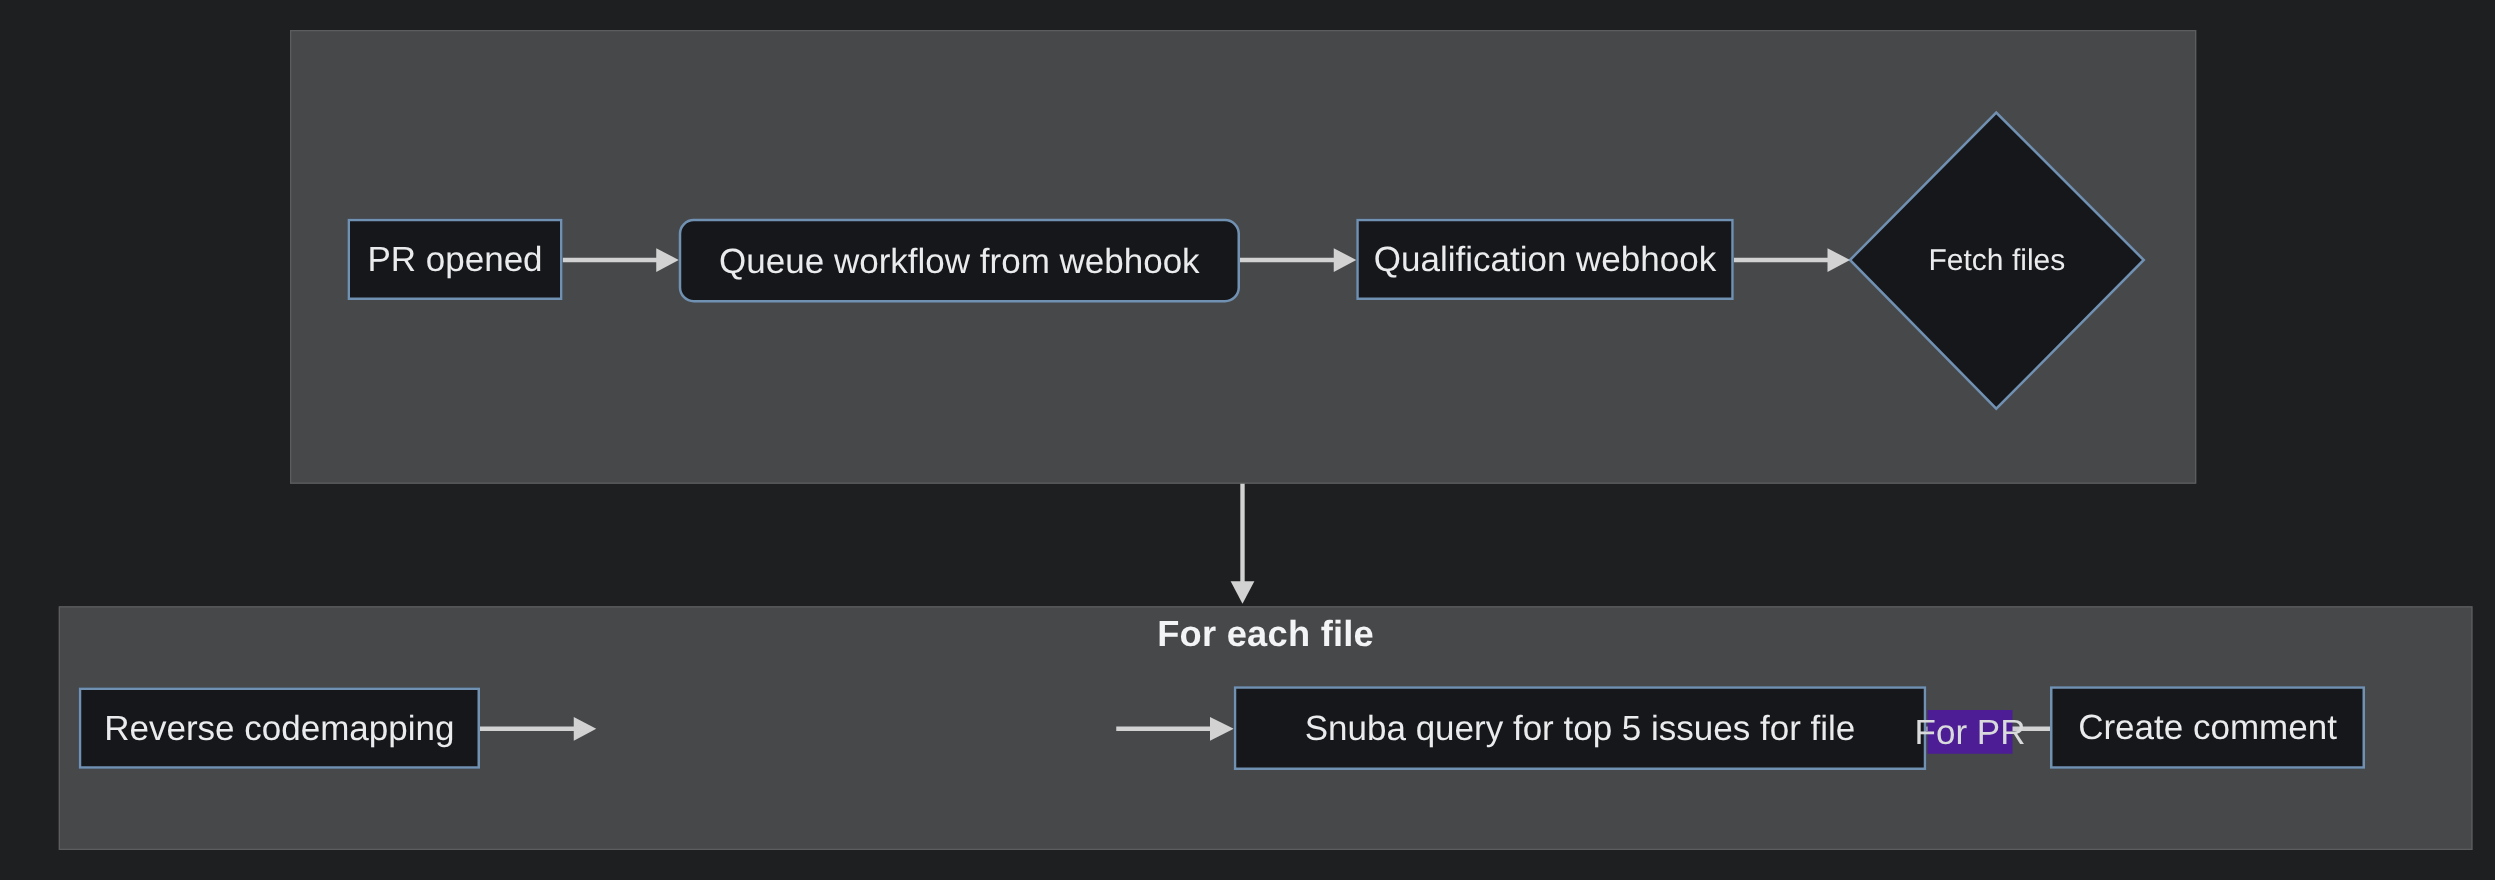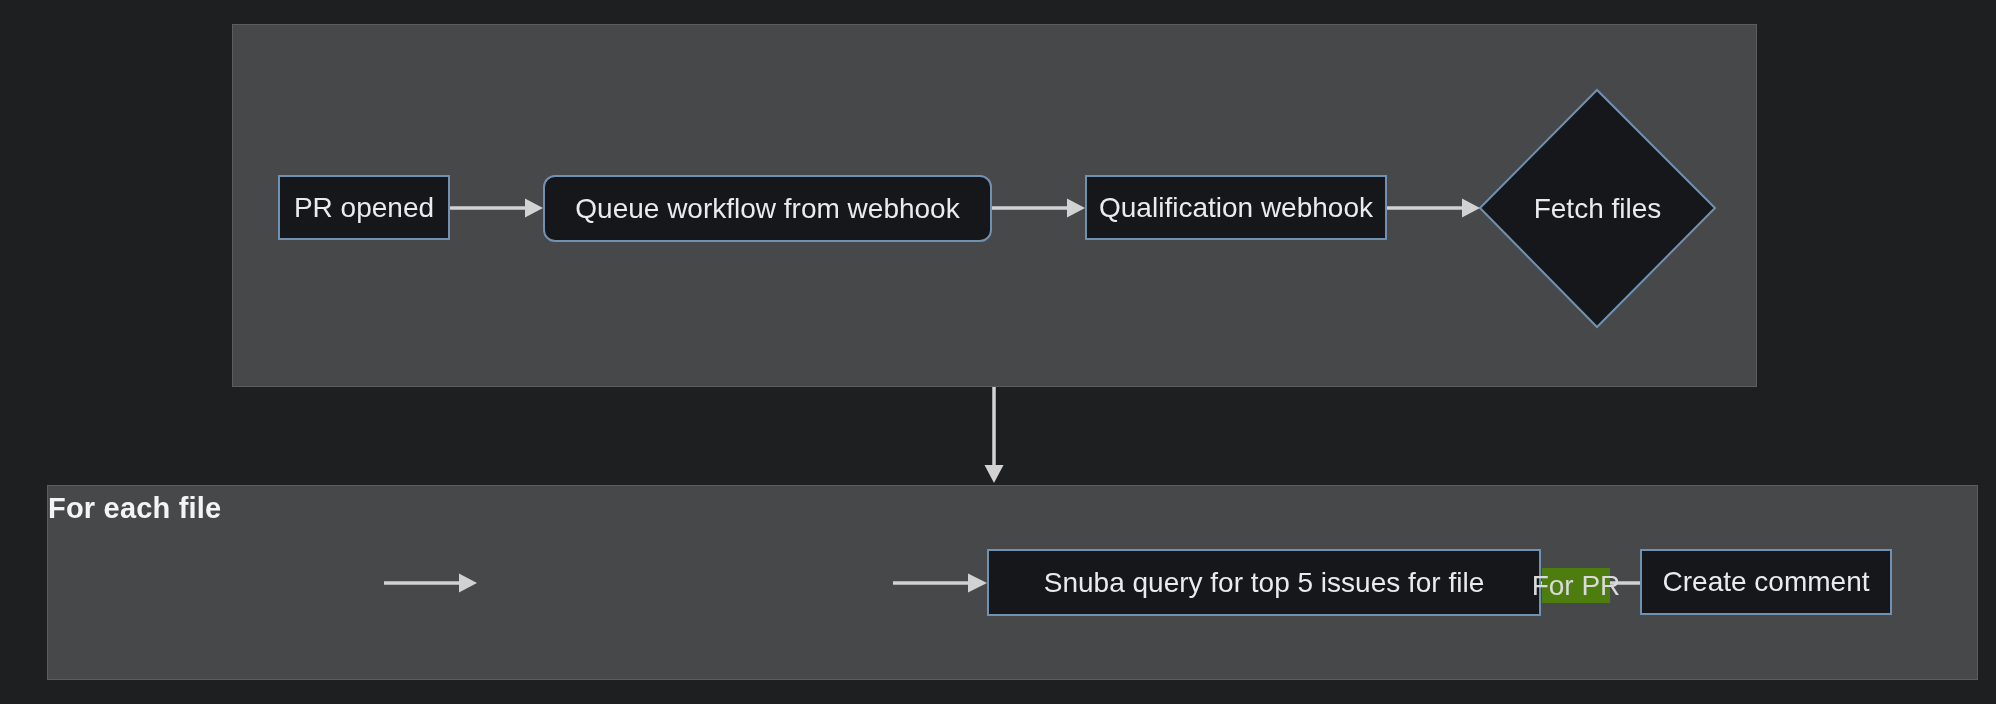--- a/index.html
+++ b/index.html
@@ -19,21 +19,21 @@
     position: absolute;
     background: #47484a;
     border: 1px solid #5c5d5f;
     box-sizing: border-box;
     z-index: 1;
   }
   .cluster-title {
     position: absolute;
     width: 100%;
     top: 6px;
-    text-align: left;
+    text-align: center;
     color: #f2f4f5;
     font-size: 29px;
     font-weight: 600;
     letter-spacing: 0.2px;
     z-index: 4;
   }
   svg.edges {
     position: absolute;
     left: 0; top: 0;
     width: 1996px;
@@ -56,29 +56,29 @@
   }
   .node.rounded { border-radius: 12px; }
   .diamond-label {
     position: absolute;
     left: 1480px; top: 90px;
     width: 235px; height: 237px;
     display: flex;
     align-items: center;
     justify-content: center;
     color: #e9ebec;
-    font-size: 28px;
+    font-size: 24px;
     white-space: nowrap;
     z-index: 3;
   }
   .edge-label {
     position: absolute;
     left: 1542px; top: 568px;
     width: 68px; height: 35px;
-    background: #4d7c0f;
+    background: #4c1d95;
     color: #d8dadb;
     font-size: 28px;
     display: flex;
     align-items: center;
     justify-content: center;
     white-space: nowrap;
     z-index: 4;
   }
 </style>
 </head>
@@ -133,20 +133,21 @@
   </svg>
 
   <div class="node" style="left:278px; top:175px; width:172px; height:65px;">PR opened</div>
 
   <div class="node rounded" style="left:543px; top:175px; width:449px; height:67px;">Queue workflow from webhook</div>
 
   <div class="node" style="left:1085px; top:175px; width:302px; height:65px;">Qualification webhook</div>
 
   <div class="diamond-label">Fetch files</div>
 
+  <div class="node" style="left:63px; top:550px; width:321px; height:65px;">Reverse codemapping</div>
 
 
   <div class="node" style="left:987px; top:549px; width:554px; height:67px;">Snuba query for top 5 issues for file</div>
 
   <div class="node" style="left:1640px; top:549px; width:252px; height:66px;">Create comment</div>
 
   <div class="edge-label">For PR</div>
 
 </div>
 

